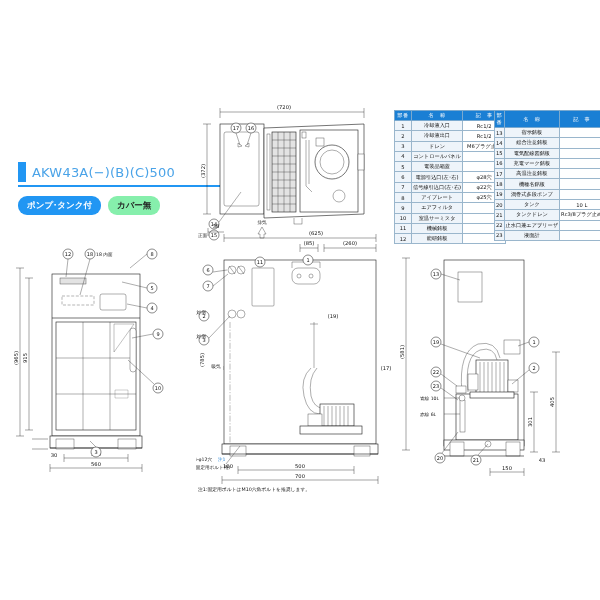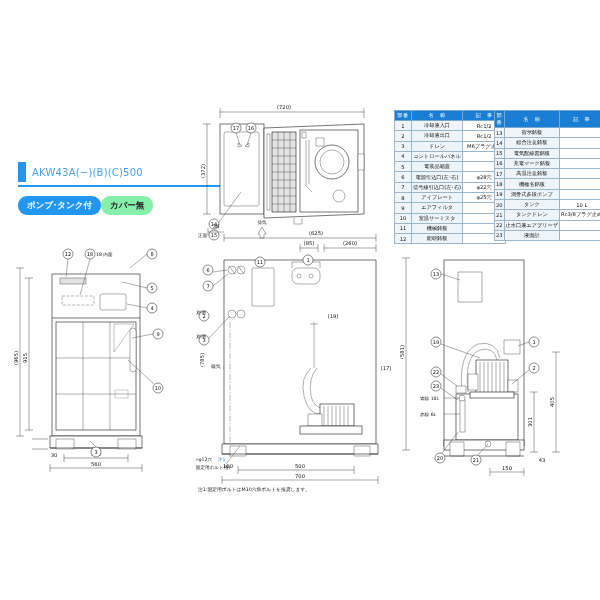--- a/index.html
+++ b/index.html
@@ -9,27 +9,27 @@
     color:#111;overflow:hidden;position:relative;
   }
   .stage{position:absolute;left:0;top:0;width:600px;height:600px;}
   .abs{position:absolute;}
 
   
   #title-block{left:18px;top:162px;width:230px;}
   .title-row{display:flex;align-items:center;gap:6px;}
   .title-bar{width:8px;height:20px;background:#2196f3;flex:0 0 auto;}
   .title-text{
-    font-size:10px;letter-spacing:.2px;color:#4aa3e8;
+    font-size:13px;letter-spacing:.2px;color:#4aa3e8;
     font-family:"DejaVu Sans",sans-serif;white-space:nowrap;
   }
   .title-underline{position:relative;margin-top:1px;height:6px;width:212px;}
   .title-underline .ln{position:absolute;left:0;top:2px;height:1.5px;width:206px;background:#2196f3;}
   .title-underline .dot{position:absolute;right:0;top:0;width:5px;height:5px;border-radius:50%;background:#2196f3;}
-  .badges{display:flex;margin-top:7px;}
+  .badges{display:flex;gap:7px;margin-top:7px;}
   .badge{
     font-size:8.5px;line-height:1;padding:5px 9px;border-radius:9px;
     font-family:"DejaVu Sans",sans-serif;white-space:nowrap;font-weight:bold;
   }
   .badge.blue{background:#2196f3;color:#fff;}
   .badge.grey{background:#86efac;color:#222;}
 
   
   .parts-table{border-collapse:collapse;font-family:"DejaVu Sans",sans-serif;}
   .parts-table th{

